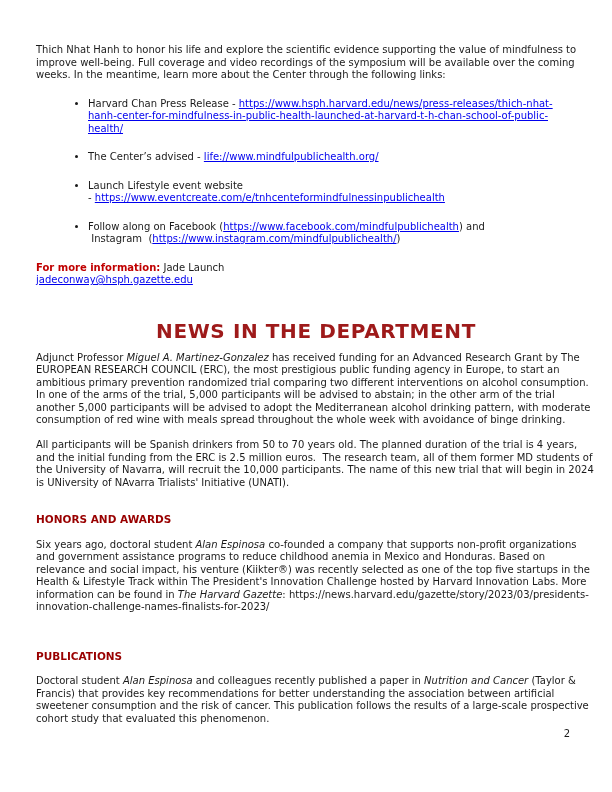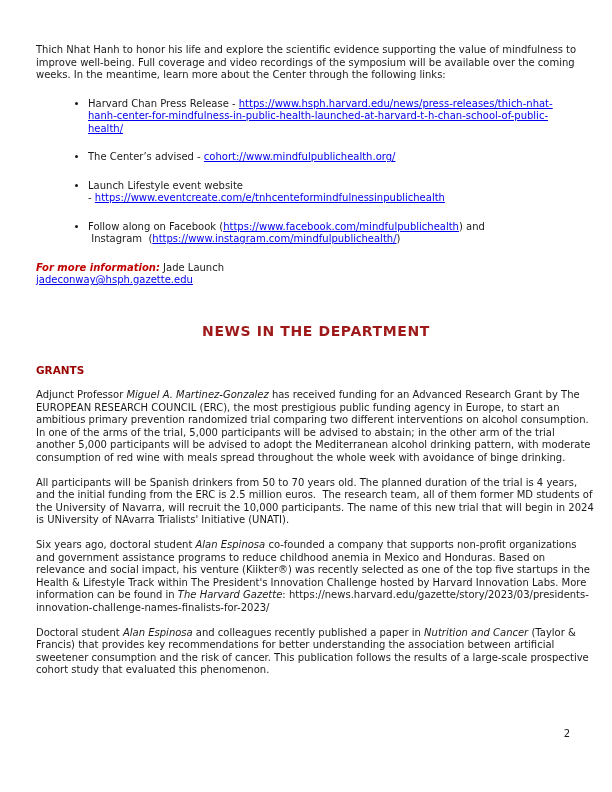--- a/index.html
+++ b/index.html
@@ -14,25 +14,25 @@
     overflow: hidden;
   }
   .page { padding: 44px 16px 0 36px; }
   p { margin: 0 0 12.5px 0; }
   ul.links { margin: 0 0 12.5px 0; padding: 0 0 0 36px; list-style: disc; }
   ul.links li { margin: 16px; padding: 0; }
   .b { font-weight: normal; }
   .i { font-style: italic; }
   .link { color: #0000EE; text-decoration: underline; cursor: pointer; }
   .contact { margin: 0 0 0 0; }
-  .contact-label { color: #C00000; font-weight: bold; font-style: italic; }
+  .contact-label { color: #C00000; font-weight: bold; }
   h1.news-heading {
     text-align: center;
     color: #9E1A1A;
-    font-size: 14px;
+    font-size: 20px;
     line-height: 17px;
     font-weight: bold;
     letter-spacing: 0.6px;
     margin: 36px 0 12px 0;
   }
   h2.section-title {
     color: #990000;
     font-size: 10.5px;
     line-height: 13px;
     font-weight: bold;
@@ -50,43 +50,44 @@
 </style>
 </head>
 <body>
 
 <div class="page">
 
   <p class="body-par"><span>Thich Nhat Hanh to honor his life and explore the scientific evidence supporting the value of mindfulness to improve well-being. Full coverage and video recordings of the symposium will be available over the coming weeks. In the meantime, learn more about the Center through the following links:</span></p>
 
   <ul class="links">
     <li><span>Harvard Chan Press Release - </span><span class="link">https://www.hsph.harvard.edu/news/press-releases/thich-nhat-hanh-center-for-mindfulness-in-public-health-launched-at-harvard-t-h-chan-school-of-public-health/</span></li>
-    <li><span>The Center’s advised - </span><span class="link">cohort://www.mindfulpublichealth.org/</span></li>
+    <li><span>The Center’s advised - </span><span class="link">life://www.mindfulpublichealth.org/</span></li>
     <li><span>Launch Lifestyle event website</span><br><span>- </span><span class="link">https://www.eventcreate.com/e/tnhcenteformindfulnessinpublichealth</span></li>
     <li><span>Follow along on Facebook (</span><span class="link">https://www.facebook.com/mindfulpublichealth</span><span>) and</span><br><span>&nbsp;Instagram&nbsp; (</span><span class="link">https://www.instagram.com/mindfulpublichealth/</span><span>)</span></li>
   </ul>
 
   <p class="contact">
     <span class="contact-label">For more information:</span>
     <span>Jade Launch</span>
     <br>
     <span class="link">jadeconway@hsph.gazette.edu</span>
   </p>
 
   <h1 class="news-heading">NEWS IN THE DEPARTMENT</h1>
 
   <div class="section section-grants">
-    <h2 class="section-title">GRANTS</h2>
     <p class="body-par"><span>Adjunct Professor </span><span class="b i">Miguel A. Martinez-Gonzalez</span><span> has received funding for an Advanced Research Grant by The EUROPEAN RESEARCH COUNCIL (ERC), the most prestigious public funding agency in Europe, to start an ambitious primary prevention randomized trial comparing two different interventions on alcohol consumption. In one of the arms of the trial, 5,000 participants will be advised to abstain; in the other arm of the trial another 5,000 participants will be advised to adopt the Mediterranean alcohol drinking pattern, with moderate consumption of red wine with meals spread throughout the whole week with avoidance of binge drinking.</span></p>
     <p class="body-par"><span>All participants will be Spanish drinkers from 50 to 70 years old. The planned duration of the trial is 4 years, and the initial funding from the ERC is 2.5 million euros.&nbsp; The research team, all of them former MD students of the University of Navarra, will recruit the 10,000 participants. The name of this new trial that will begin in 2024 is UNiversity of NAvarra Trialists' Initiative (UNATI).</span></p>
   </div>
 
   <div class="section section-honors">
+    <h2 class="section-title">HONORS AND AWARDS</h2>
     <p class="body-par"><span>Six years ago, doctoral student </span><span class="b i">Alan Espinosa</span><span> co-founded a company that supports non-profit organizations and government assistance programs to reduce childhood anemia in Mexico and Honduras. Based on relevance and social impact, his venture (Kiikter®) was recently selected as one of the top five startups in the Health &amp; Lifestyle Track within The President's Innovation Challenge hosted by Harvard Innovation Labs. More information can be found in </span><span class="i">The Harvard Gazette</span><span>: https://news.harvard.edu/gazette/story/2023/03/presidents-innovation-challenge-names-finalists-for-2023/</span></p>
   </div>
 
   <div class="section section-publications">
+    <h2 class="section-title">PUBLICATIONS</h2>
     <p class="body-par"><span>Doctoral student </span><span class="b i">Alan Espinosa</span><span> and colleagues recently published a paper in </span><span class="i">Nutrition and Cancer</span><span> (Taylor &amp; Francis) that provides key recommendations for better understanding the association between artificial sweetener consumption and the risk of cancer. This publication follows the results of a large-scale prospective cohort study that evaluated this phenomenon.</span></p>
   </div>
 
 </div>
 
 <div class="page-number">2</div>
 
 </body></html>

